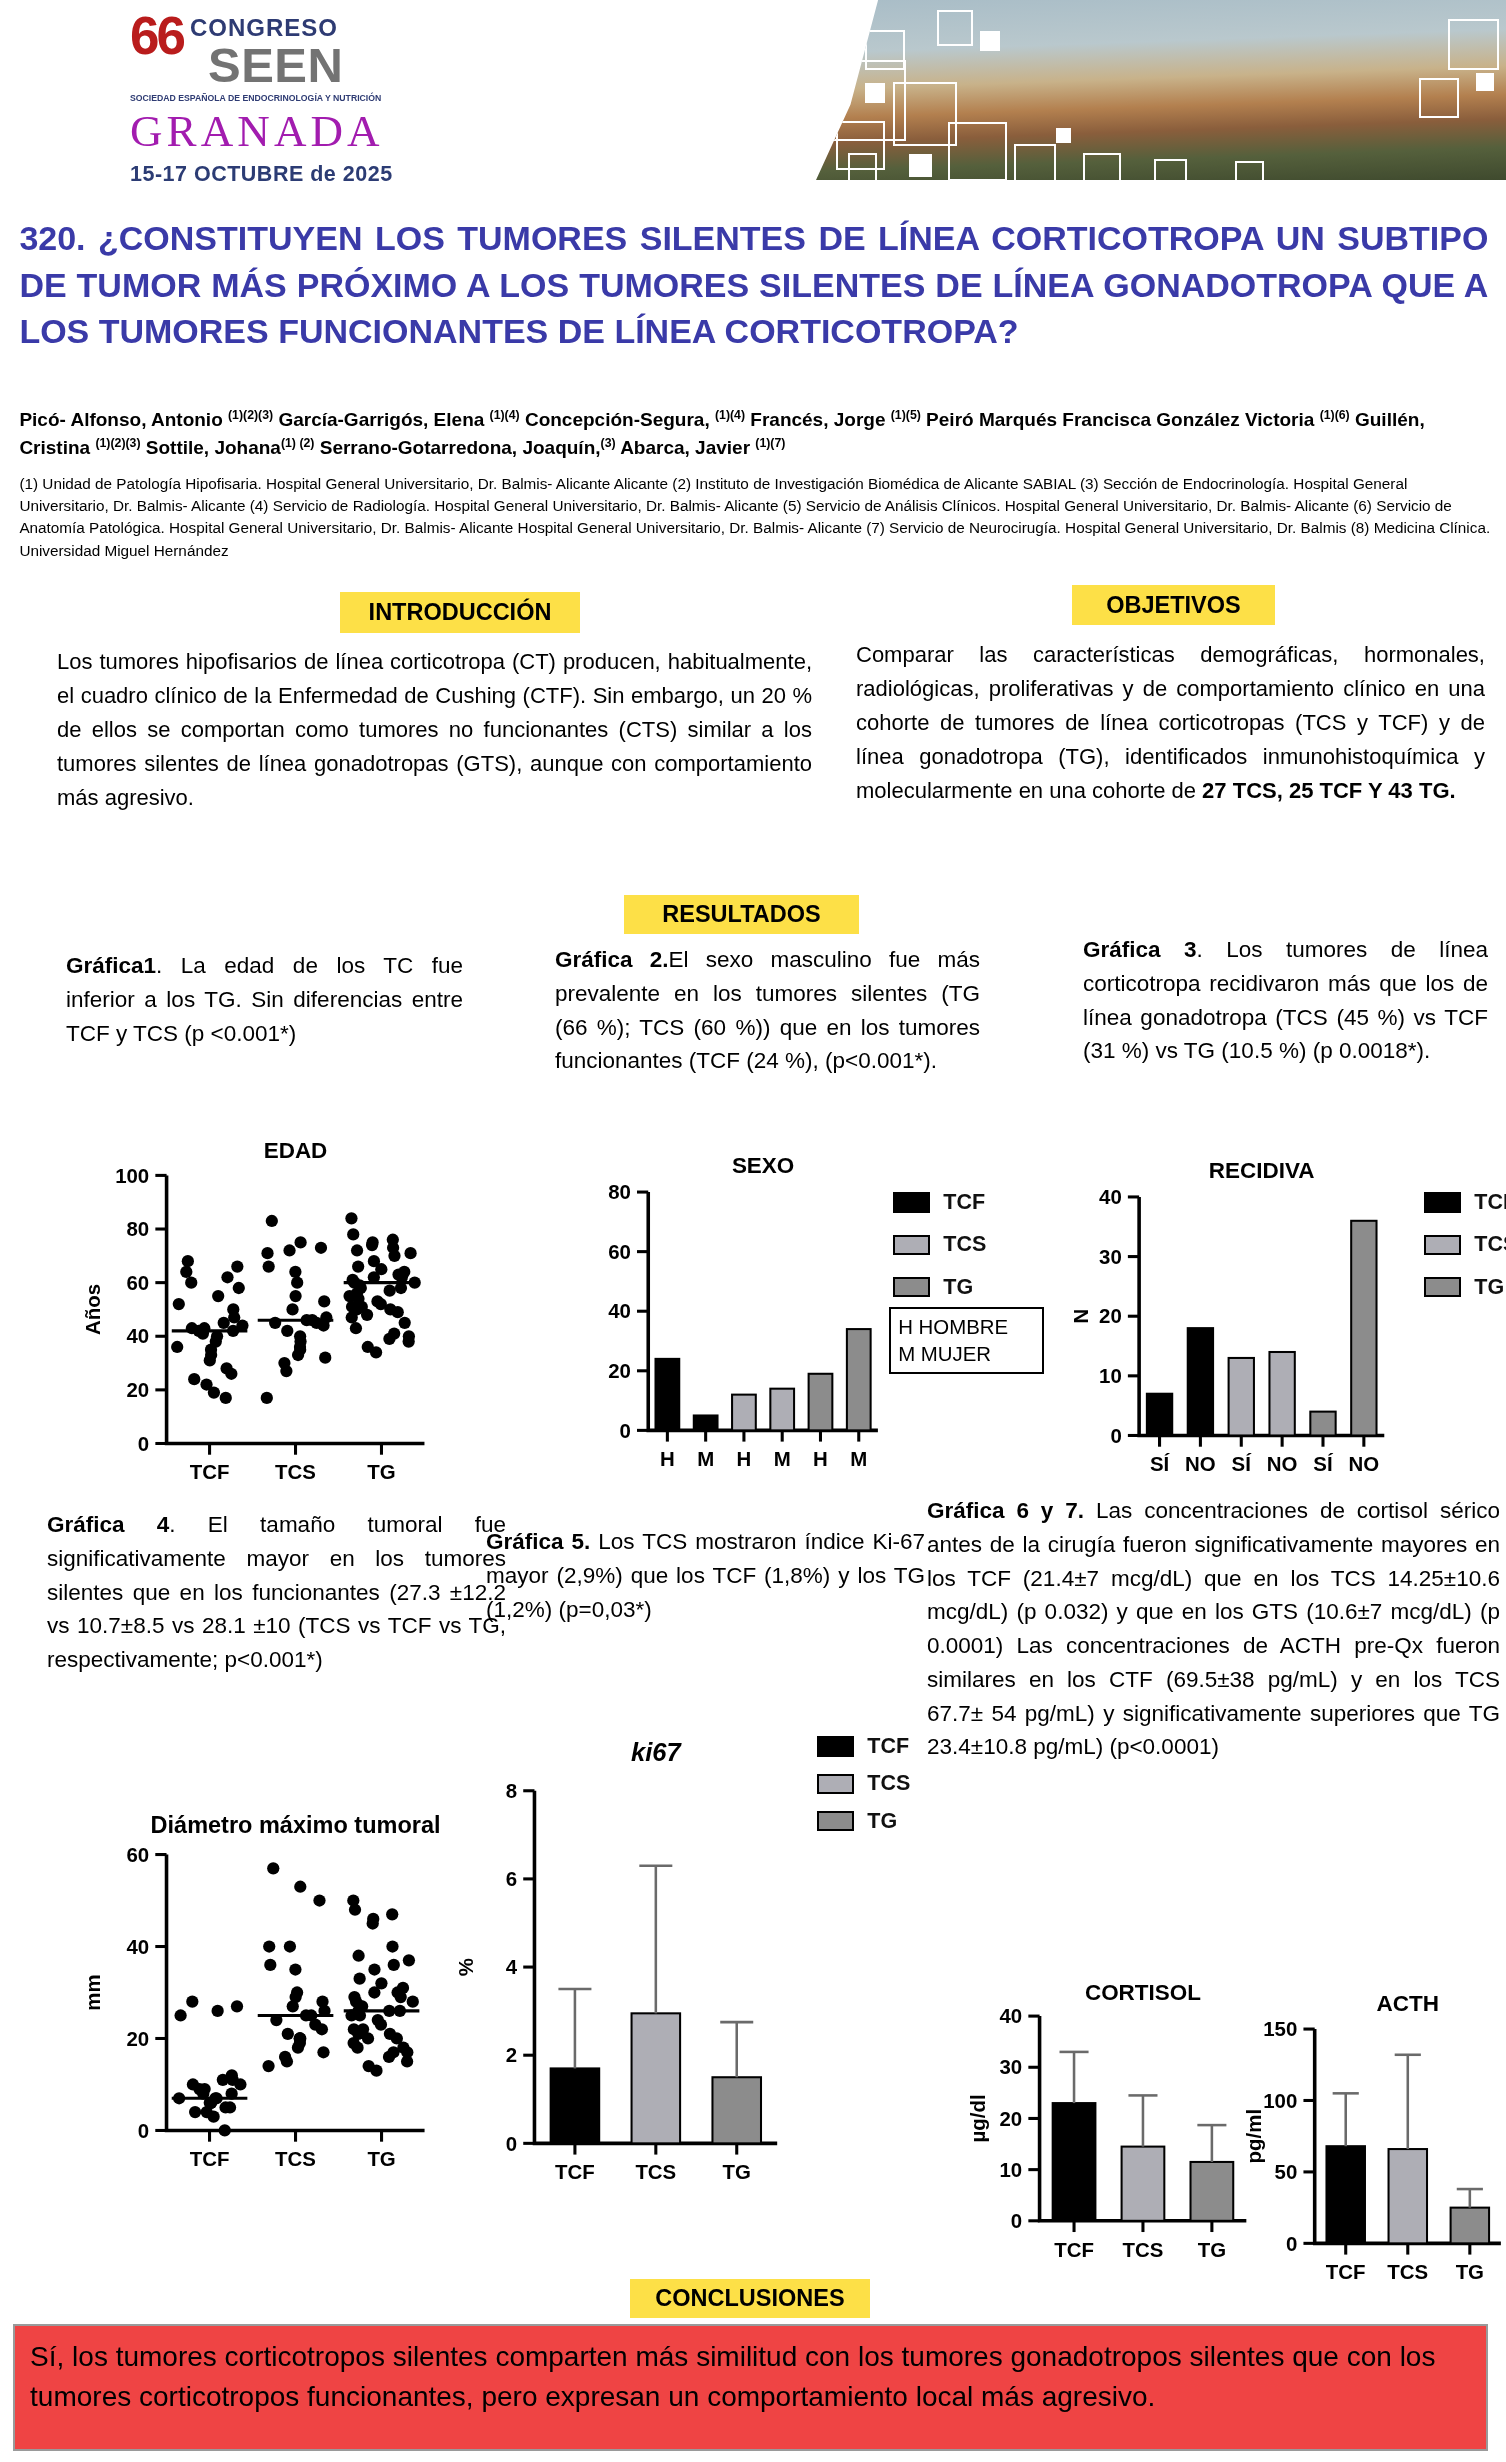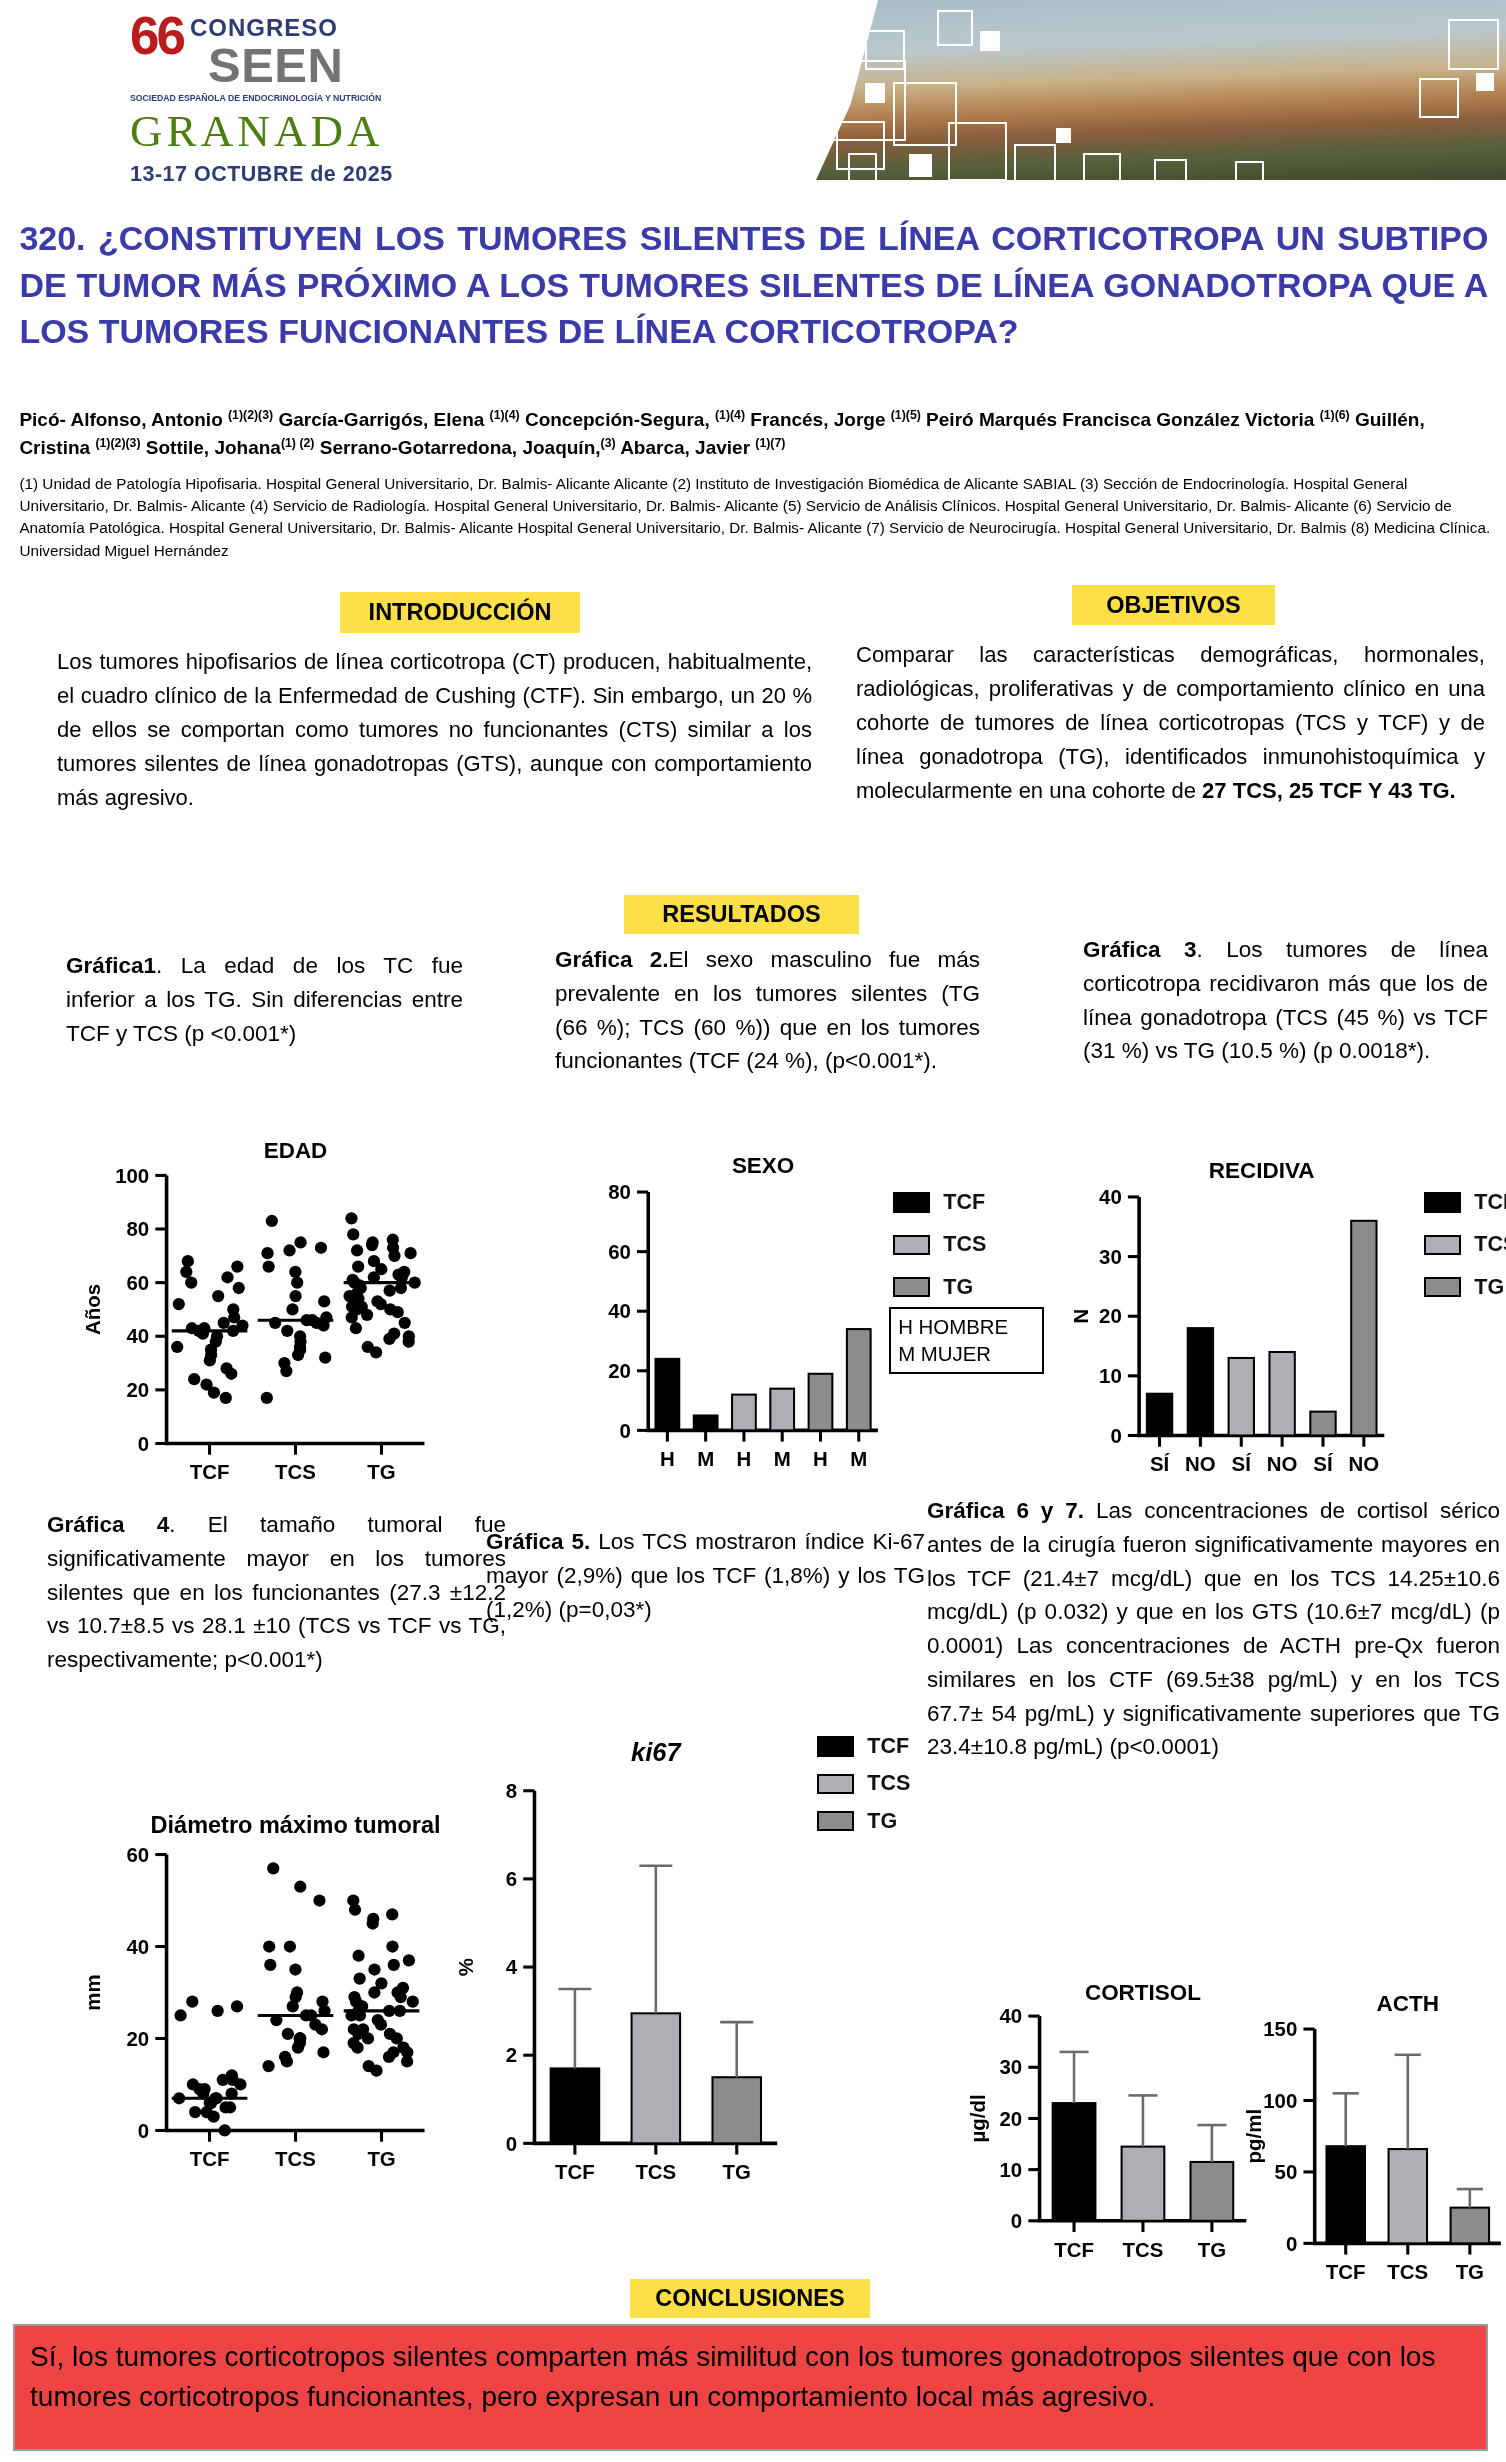--- a/index.html
+++ b/index.html
@@ -7,21 +7,21 @@
   .abs{position:absolute;}
 
   
   .logo{left:130px;top:11.2px;width:276px;height:158px;}
   .logo-row{display:flex;align-items:flex-start;}
   .logo-66{font-size:53px;line-height:0.95;font-weight:bold;color:#b91c1c;letter-spacing:-3.1px;}
   .logo-right{margin-left:7.2px;padding-top:3.1px;}
   .logo-congreso{font-size:24px;font-weight:600;color:#2e3b73;letter-spacing:1px;}
   .logo-seen{font-size:49px;line-height:0.95;font-weight:bold;color:#737373;letter-spacing:0.5px;margin-left:18px;}
   .logo-soc{font-size:8.7px;font-weight:bold;color:#2e3b73;margin-top:4.1px;white-space:nowrap;}
-  .logo-city{font-family:"Liberation Serif",serif;font-size:45px;color:#4d7c0f;letter-spacing:4.1px;margin-top:2px;}
+  .logo-city{font-family:"Liberation Serif",serif;font-size:45px;color:#a21caf;letter-spacing:4.1px;margin-top:2px;}
   .logo-dates{font-size:21.5px;font-weight:600;color:#2c3c74;margin-top:5.1px;letter-spacing:0.5px;}
 
   
   .photo{left:816px;top:0;width:690px;height:180px;
     background:linear-gradient(178deg,#a9bdc7 0%,#b9c8cd 26%,#c8b28a 44%,#b3804f 58%,#8a5e3c 70%,#55603c 84%,#3f4a2e 100%);
     clip-path:polygon(9% 0,100% 0,100% 100%,0 100%,5% 58%);}
   .sq{position:absolute;border:2.6px solid #ffffff;background:transparent;}
   .sqf{position:absolute;background:#ffffff;}
 
   
@@ -85,21 +85,21 @@
 <div class="abs logo">
   <div class="logo-row">
     <div class="logo-66">66</div>
     <div class="logo-right">
       <div class="logo-congreso">CONGRESO</div>
       <div class="logo-seen">SEEN</div>
     </div>
   </div>
   <div class="logo-soc">SOCIEDAD ESPAÑOLA DE ENDOCRINOLOGÍA Y NUTRICIÓN</div>
   <div class="logo-city">GRANADA</div>
-  <div class="logo-dates">13-17 OCTUBRE de 2025</div>
+  <div class="logo-dates">15-17 OCTUBRE de 2025</div>
 </div>
 
 <div class="abs photo" id="photo">
     <div class="sq" style="left: 9.2px; top: 60px; width: 77px; height: 77px;"></div>
     <div class="sq" style="left: 20.4px; top: 121px; width: 45px; height: 45px;"></div>
     <div class="sq" style="left: 77px; top: 82px; width: 60px; height: 60px;"></div>
     <div class="sq" style="left: 49px; top: 30px; width: 36px; height: 36px;"></div>
     <div class="sq" style="left: 132px; top: 122px; width: 55px; height: 55px;"></div>
     <div class="sq" style="left: 198px; top: 144px; width: 38px; height: 38px;"></div>
     <div class="sq" style="left: 267px; top: 153px; width: 34px; height: 34px;"></div>

